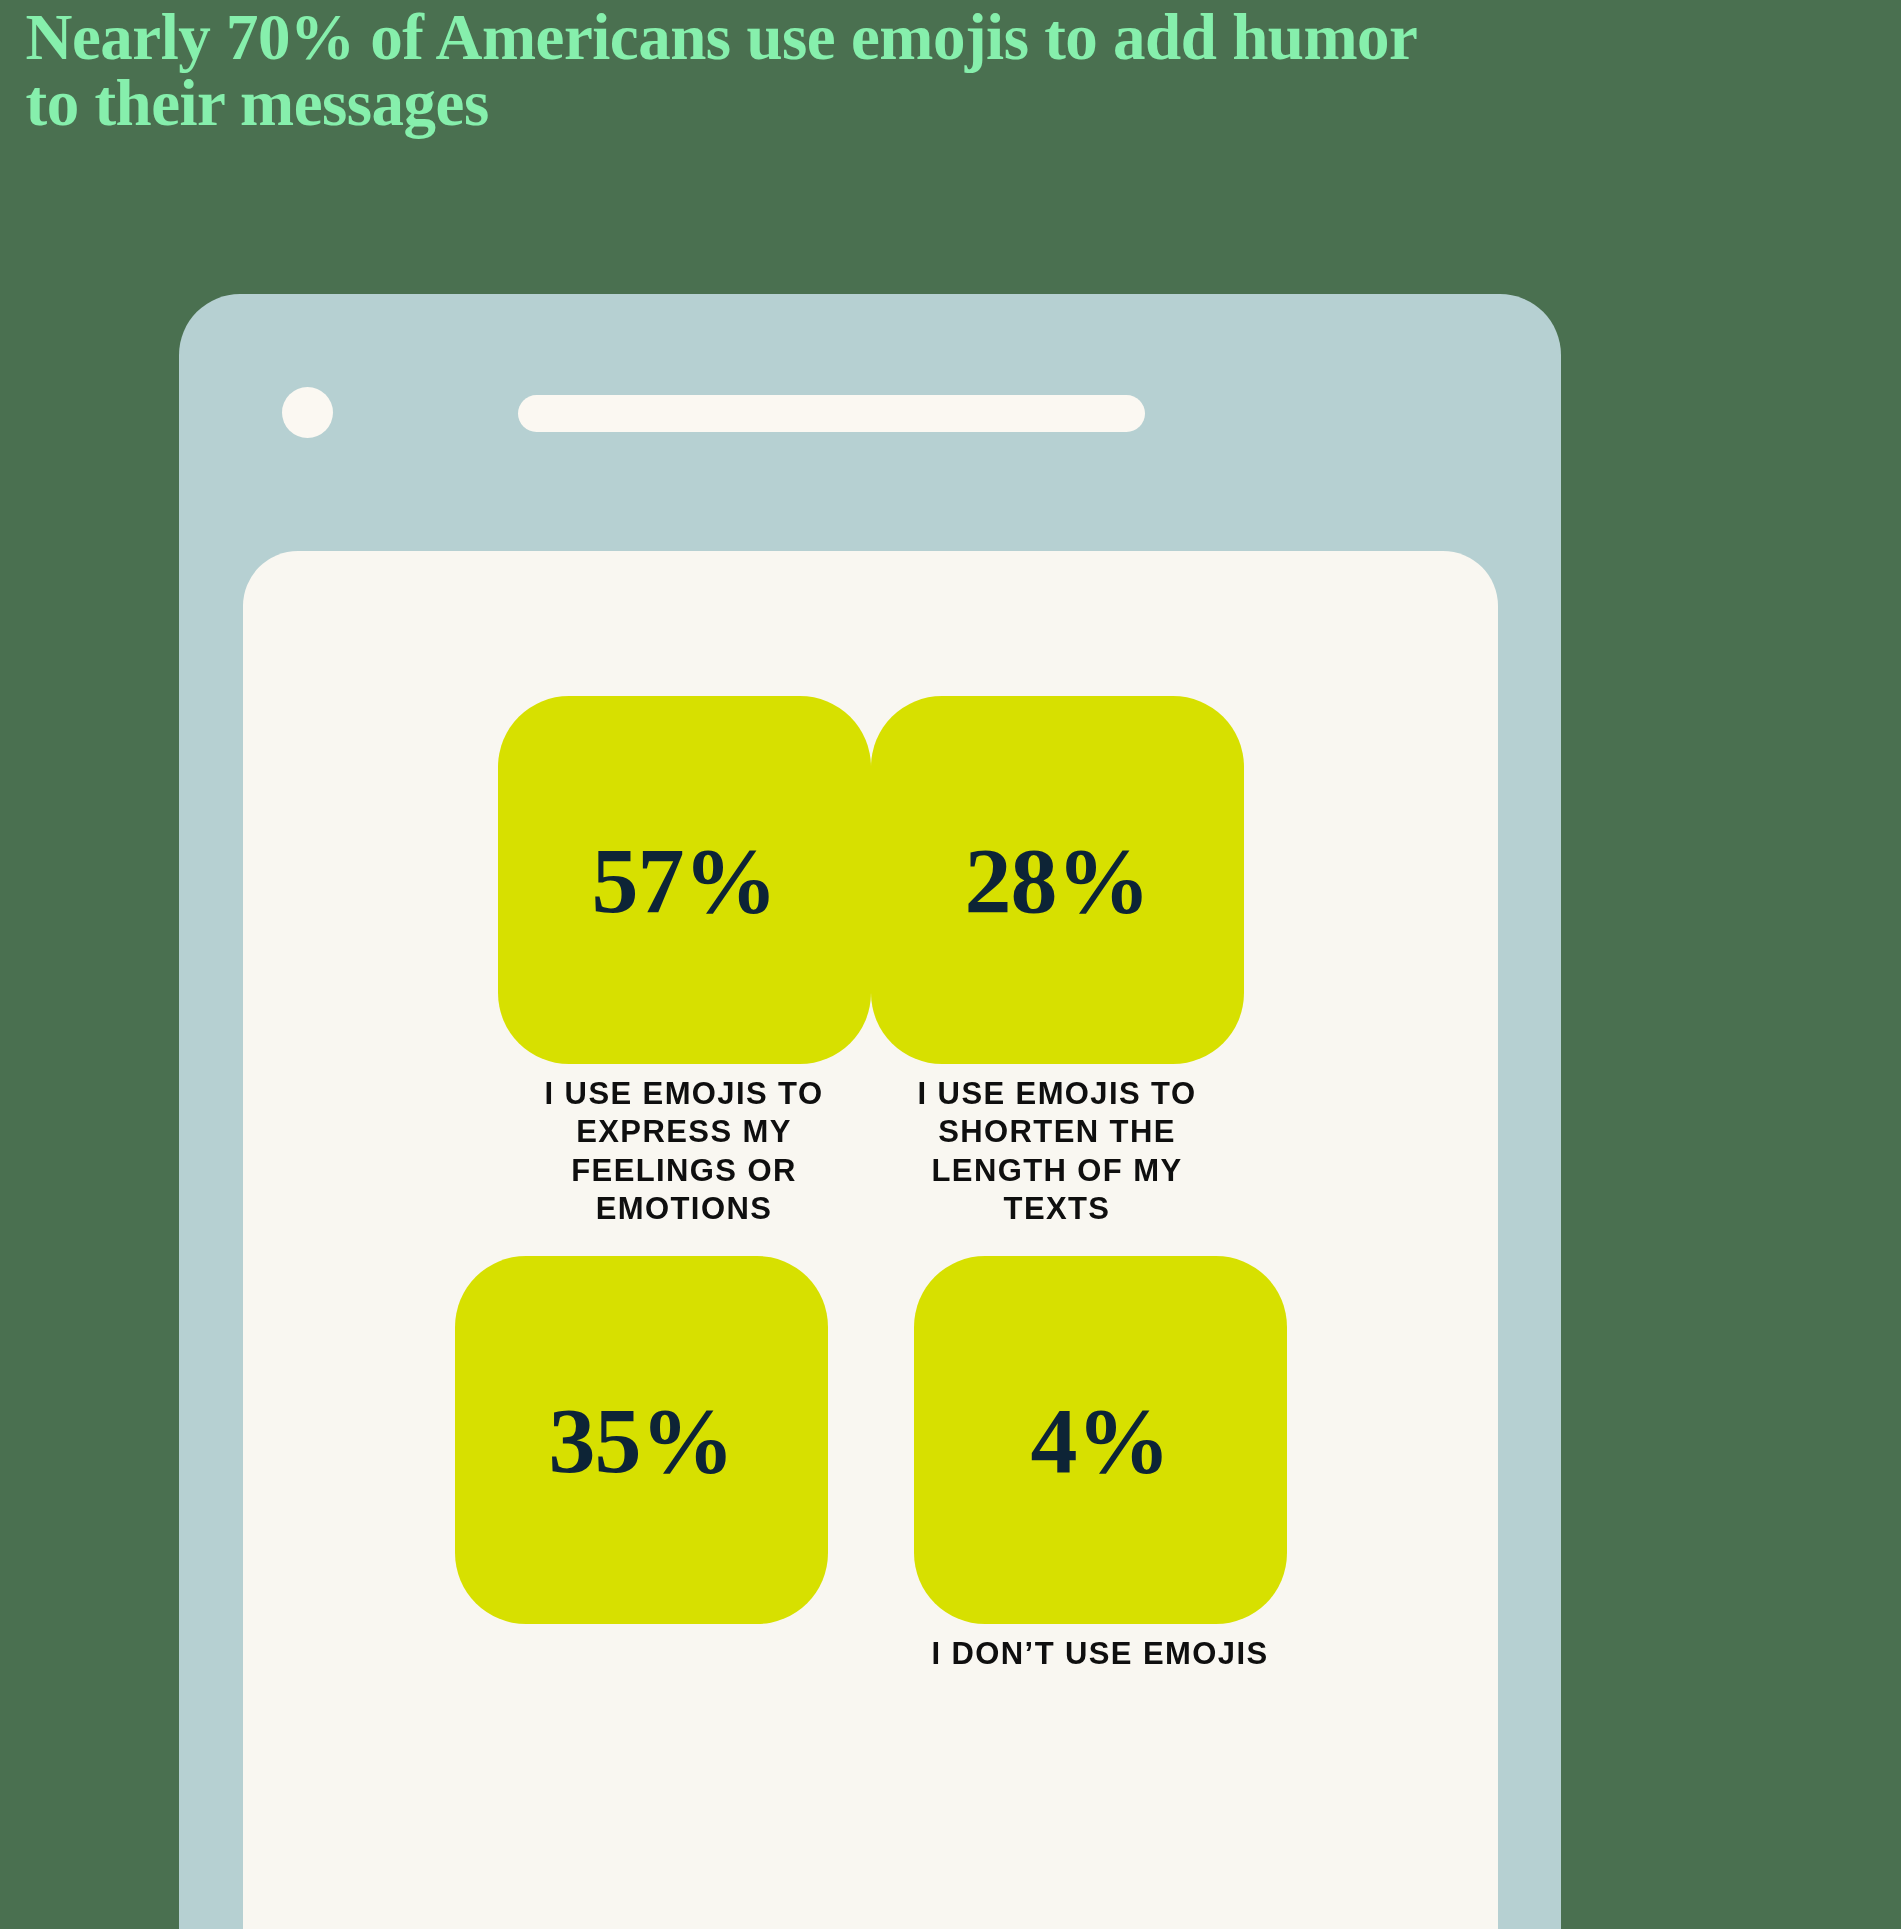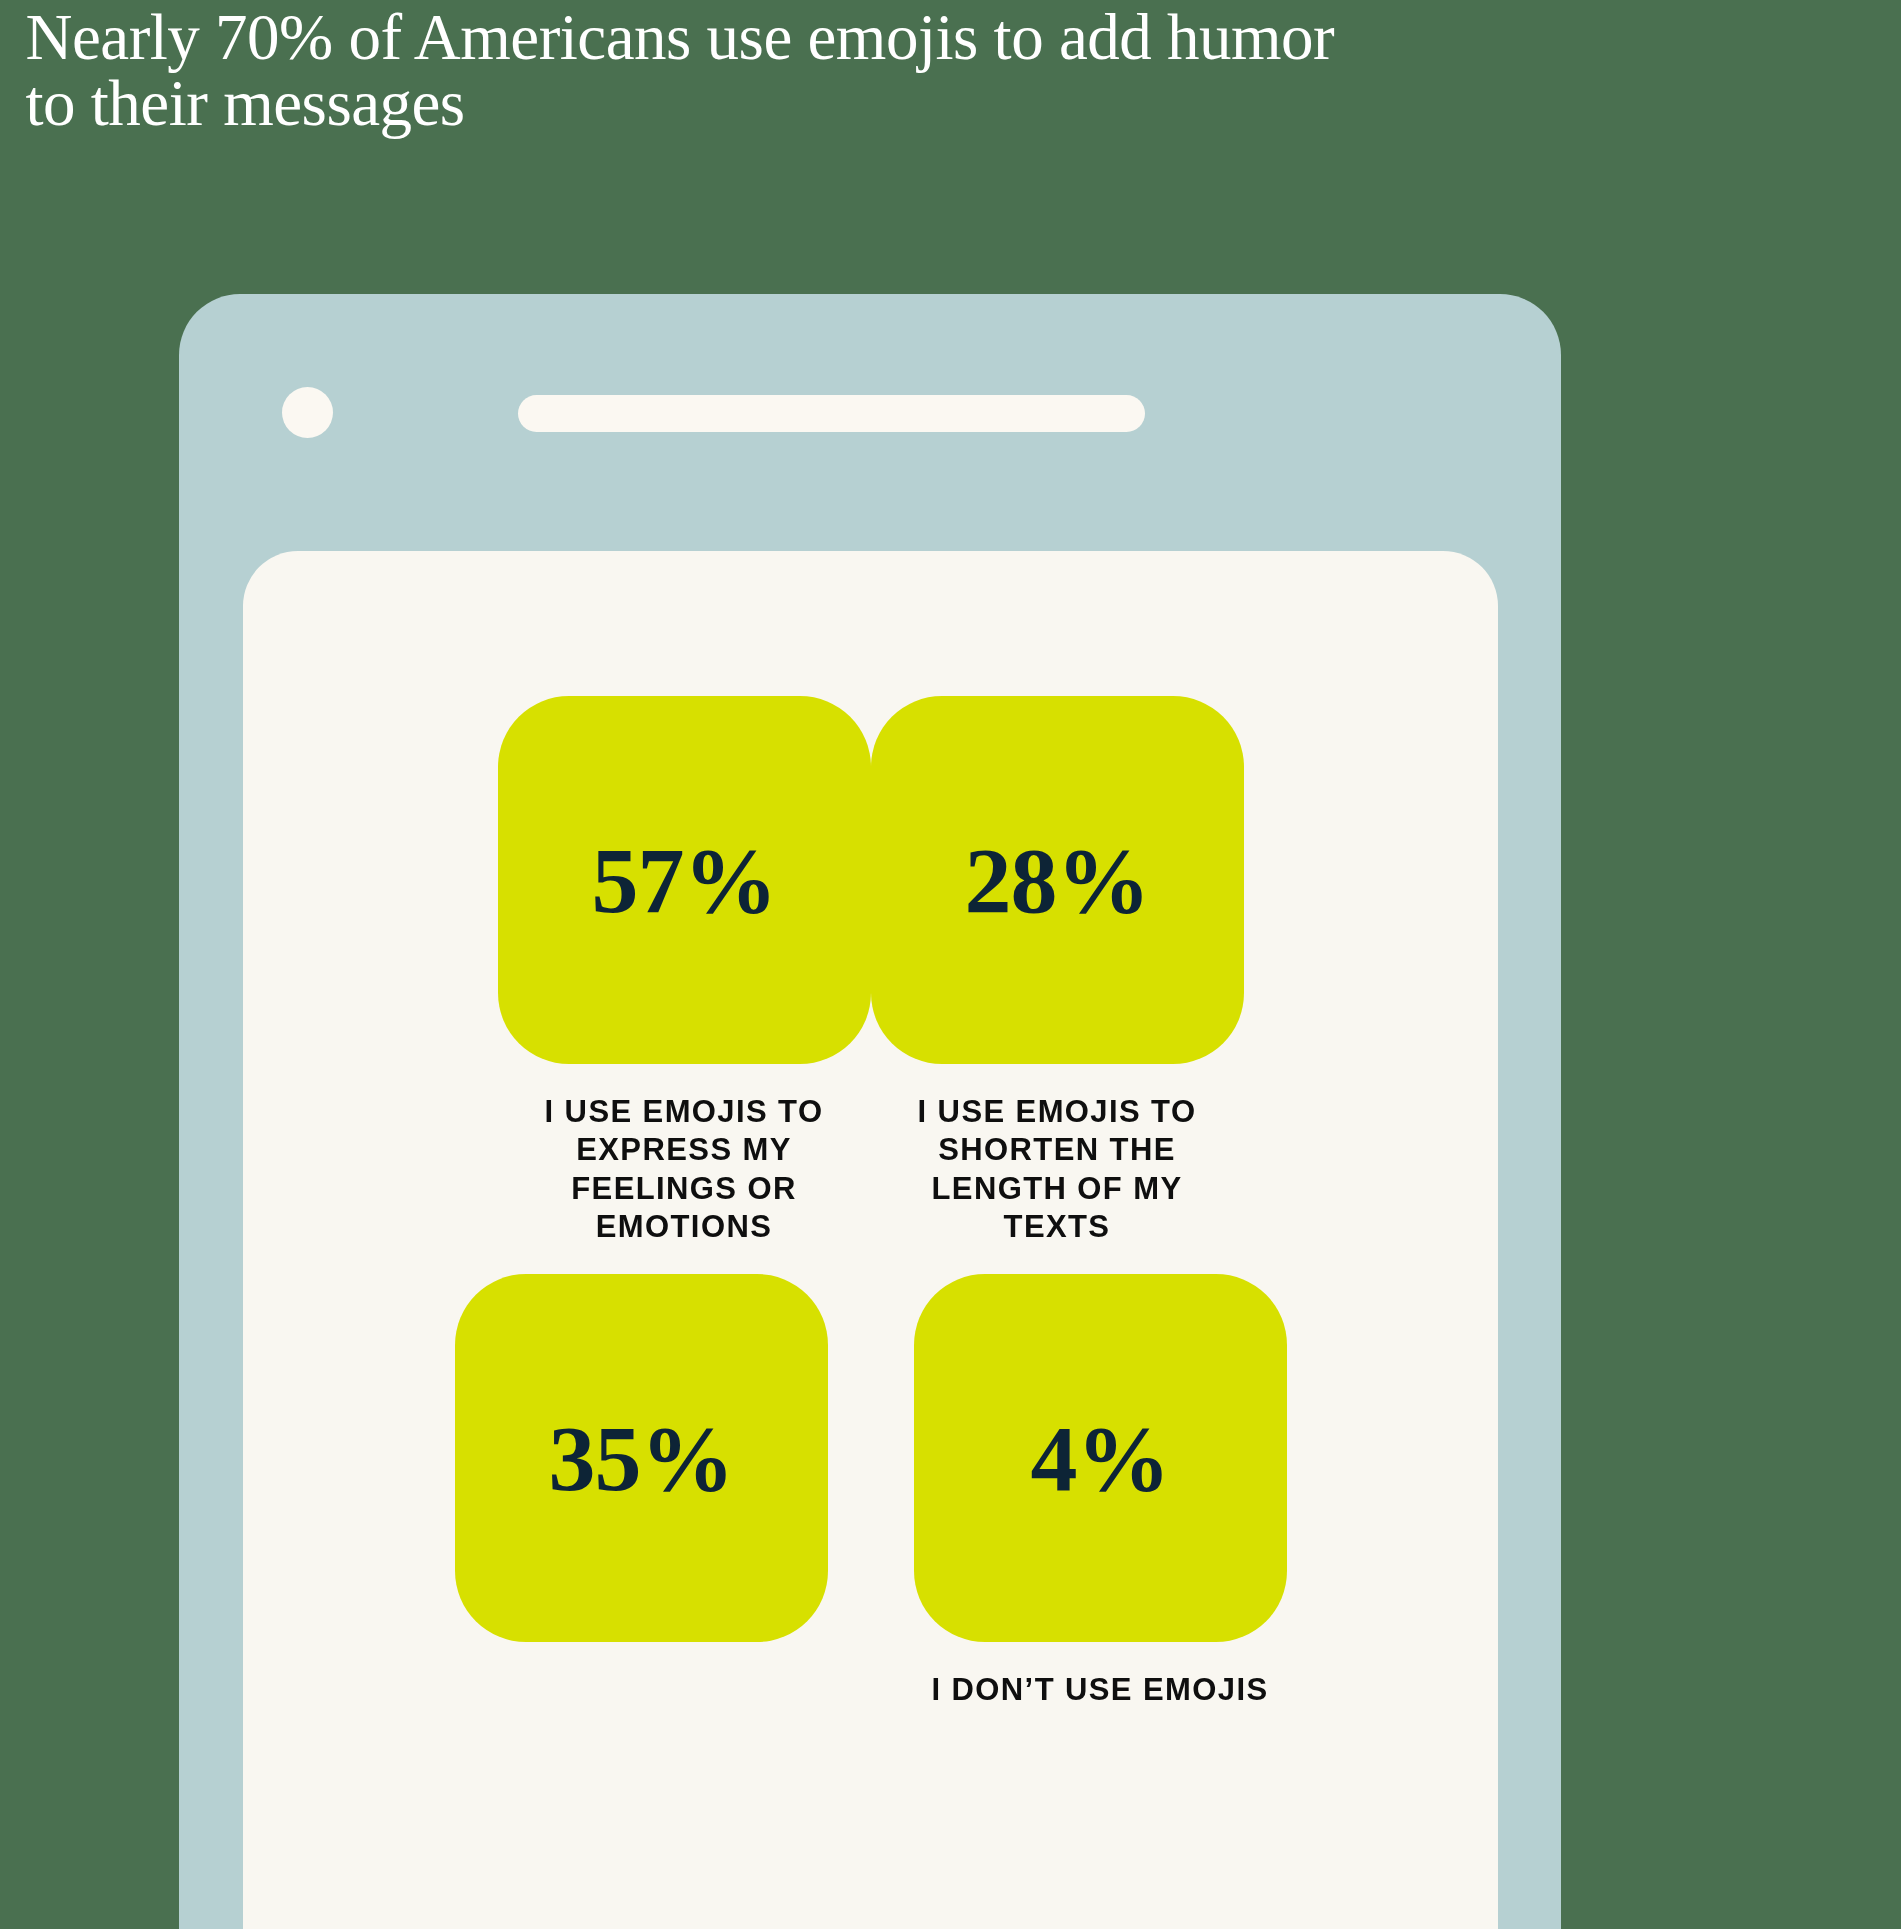--- a/index.html
+++ b/index.html
@@ -17,25 +17,25 @@
     position: relative;
   }
 
   
   .headline {
     position: absolute;
     left: 25.5px;
     top: 3.9px;
     width: 1392px;
     font-family: "Liberation Serif", serif;
-    font-weight: normal;
+    font-weight: bold;
     font-size: 65px;
     line-height: 1.02;
     letter-spacing: -0.5px;
-    color: #ffffff;
+    color: #86efac;
     white-space: pre-line;
   }
 
   
   .phone-frame {
     position: absolute;
     left: 179px;
     top: 294px;
     width: 1382px;
     height: 1666px;
@@ -111,21 +111,21 @@
   .stat-value {
     font-family: "Liberation Serif", serif;
     font-weight: bold;
     font-size: 94px;
     line-height: 1;
     color: #0d2436;
     letter-spacing: -1px;
   }
 
   .stat-label {
-    margin-top: 29px;
+    margin-top: 11px;
     width: 345px;
     text-align: center;
     font-family: "Liberation Sans", sans-serif;
     font-weight: bold;
     font-size: 31px;
     line-height: 1.24;
     letter-spacing: 1.4px;
     color: #0f0f0f;
     text-transform: uppercase;
   }

